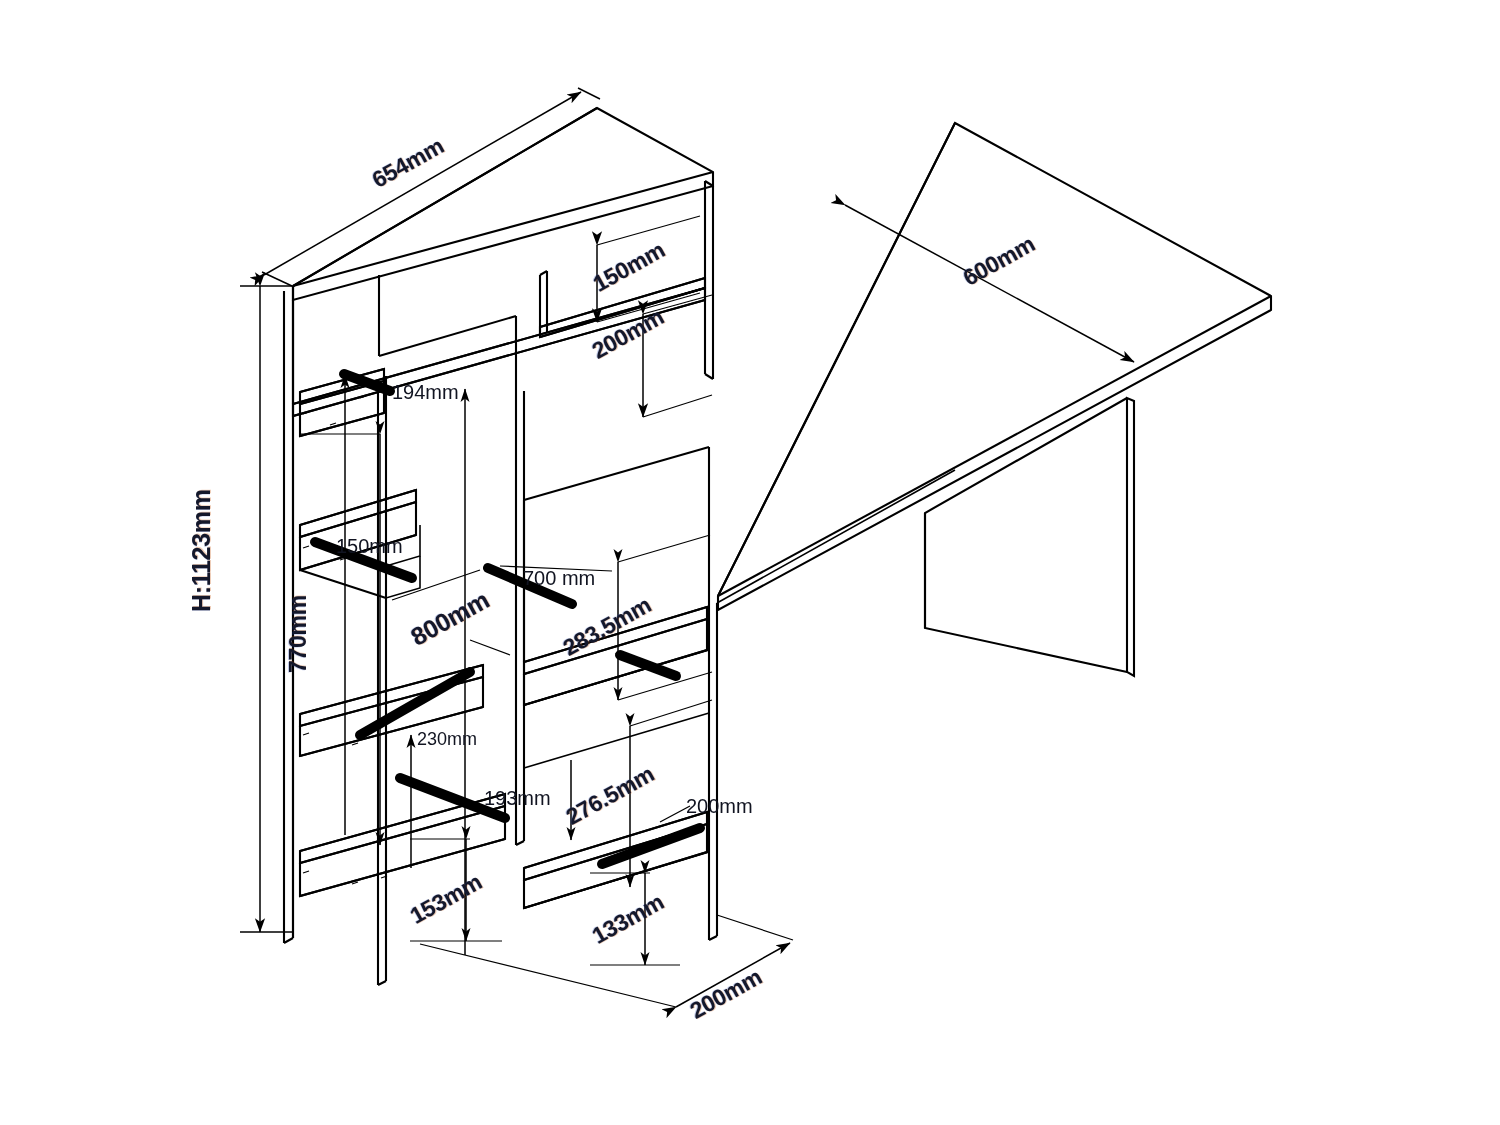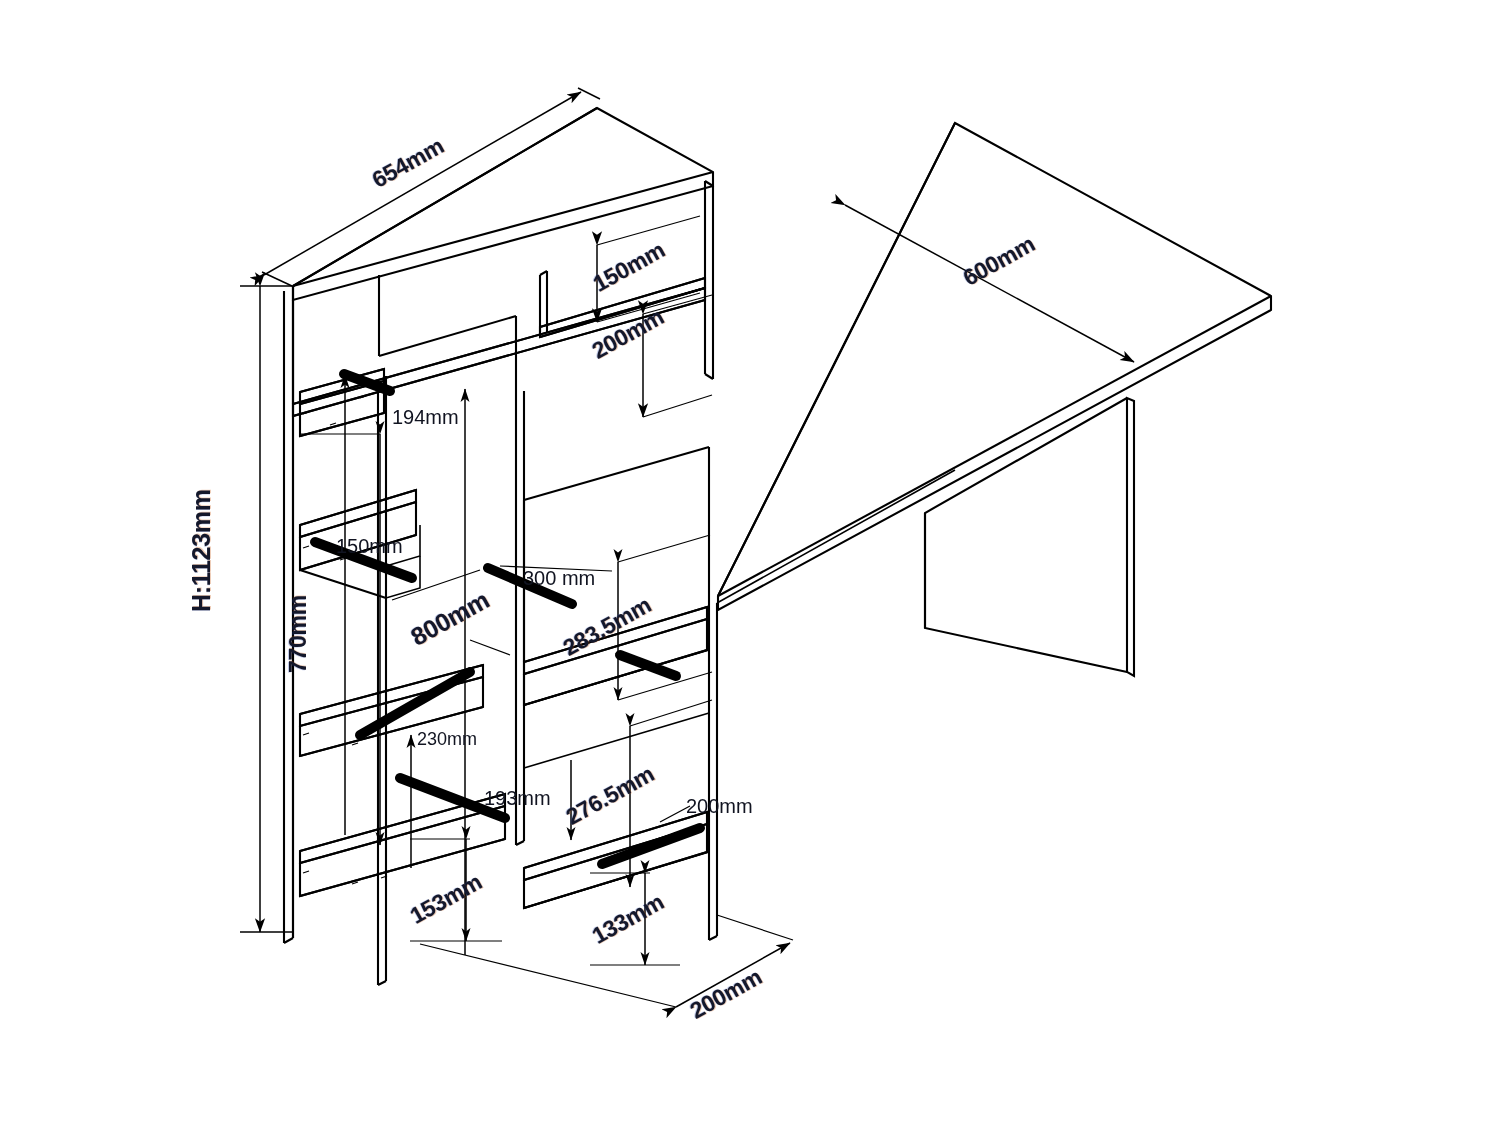--- a/index.html
+++ b/index.html
@@ -242,25 +242,25 @@
       <line x1="602" y1="864" x2="700" y2="828"></line>
     </g>
   </g>
 </svg>
 
 <div class="lbl bold" style="left:374px;top:182px;font-size:23px;transform:translate(0,-50%) rotate(-29deg);">654mm</div>
 <div class="lbl bold" style="left:595px;top:286px;font-size:23px;transform:translate(0,-50%) rotate(-29deg);">150mm</div>
 <div class="lbl bold" style="left:594px;top:353px;font-size:23px;transform:translate(0,-50%) rotate(-29deg);">200mm</div>
 <div class="lbl bold" style="left:965px;top:280px;font-size:23px;transform:translate(0,-50%) rotate(-29deg);">600mm</div>
 <div class="lbl bold" style="left:263px;top:612px;font-size:25px;transform:translate(-50%,-50%) rotate(-90deg);">H:1123mm</div>
-<div class="lbl thin" style="left:392px;top:392px;font-size:20px;transform:translate(0,-50%);margin-top:25px;">194mm</div>
+<div class="lbl thin" style="left:392px;top:392px;font-size:20px;transform:translate(0,-50%);">194mm</div>
 <div class="lbl thin" style="left:336px;top:546px;font-size:20px;transform:translate(0,-50%);">150mm</div>
 <div class="lbl bold" style="left:337px;top:673px;font-size:23px;transform:translate(-50%,-50%) rotate(-90deg);">770mm</div>
 <div class="lbl bold" style="left:413px;top:639px;font-size:25px;transform:translate(0,-50%) rotate(-29deg);">800mm</div>
-<div class="lbl thin" style="left:523px;top:578px;font-size:20px;transform:translate(0,-50%);">300 mm</div>
+<div class="lbl thin" style="left:523px;top:578px;font-size:20px;transform:translate(0,-50%);">700 mm</div>
 <div class="lbl thin" style="left:417px;top:739px;font-size:18px;transform:translate(0,-50%);">230mm</div>
 <div class="lbl bold" style="left:565px;top:650px;font-size:23px;transform:translate(0,-50%) rotate(-29deg);">283.5mm</div>
 <div class="lbl thin" style="left:484px;top:798px;font-size:20px;transform:translate(0,-50%);">193mm</div>
 <div class="lbl bold" style="left:568px;top:819px;font-size:23px;transform:translate(0,-50%) rotate(-29deg);">276.5mm</div>
 <div class="lbl thin" style="left:686px;top:806px;font-size:20px;transform:translate(0,-50%);">200mm</div>
 <div class="lbl bold" style="left:412px;top:918px;font-size:23px;transform:translate(0,-50%) rotate(-29deg);">153mm</div>
 <div class="lbl bold" style="left:594px;top:938px;font-size:23px;transform:translate(0,-50%) rotate(-29deg);">133mm</div>
 <div class="lbl bold" style="left:692px;top:1013px;font-size:23px;transform:translate(0,-50%) rotate(-29deg);">200mm</div>
 
 </div>

